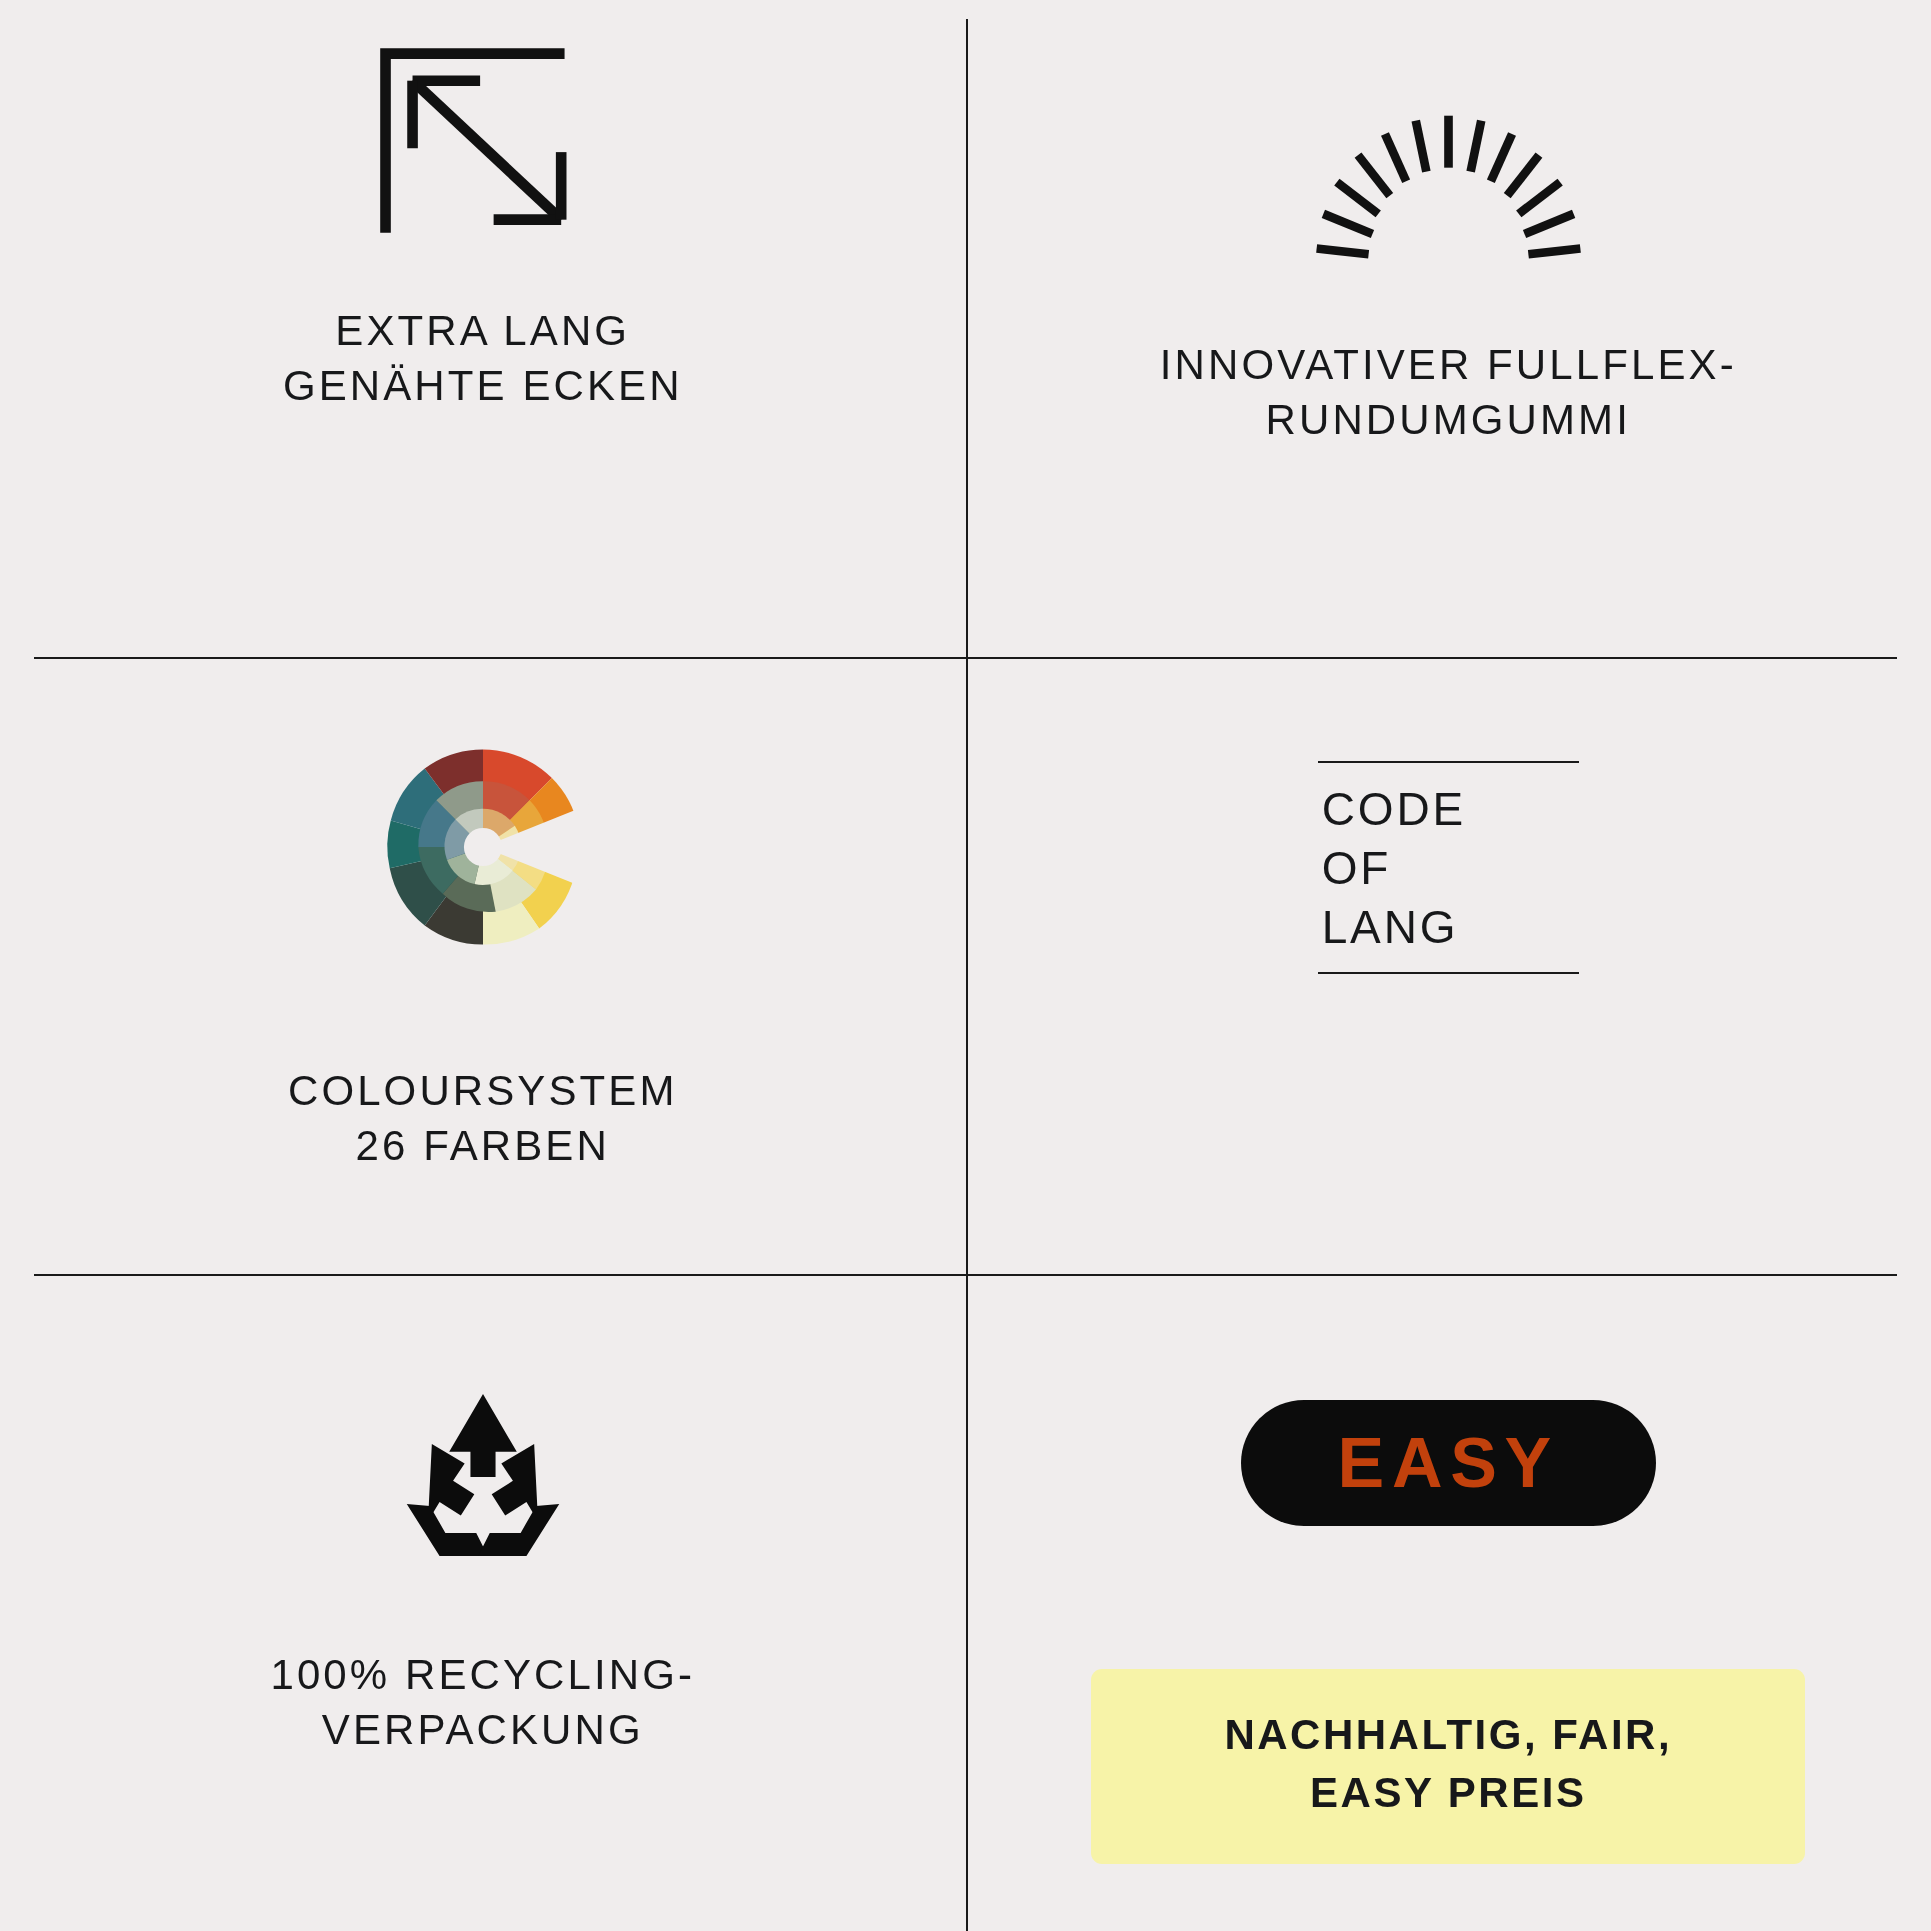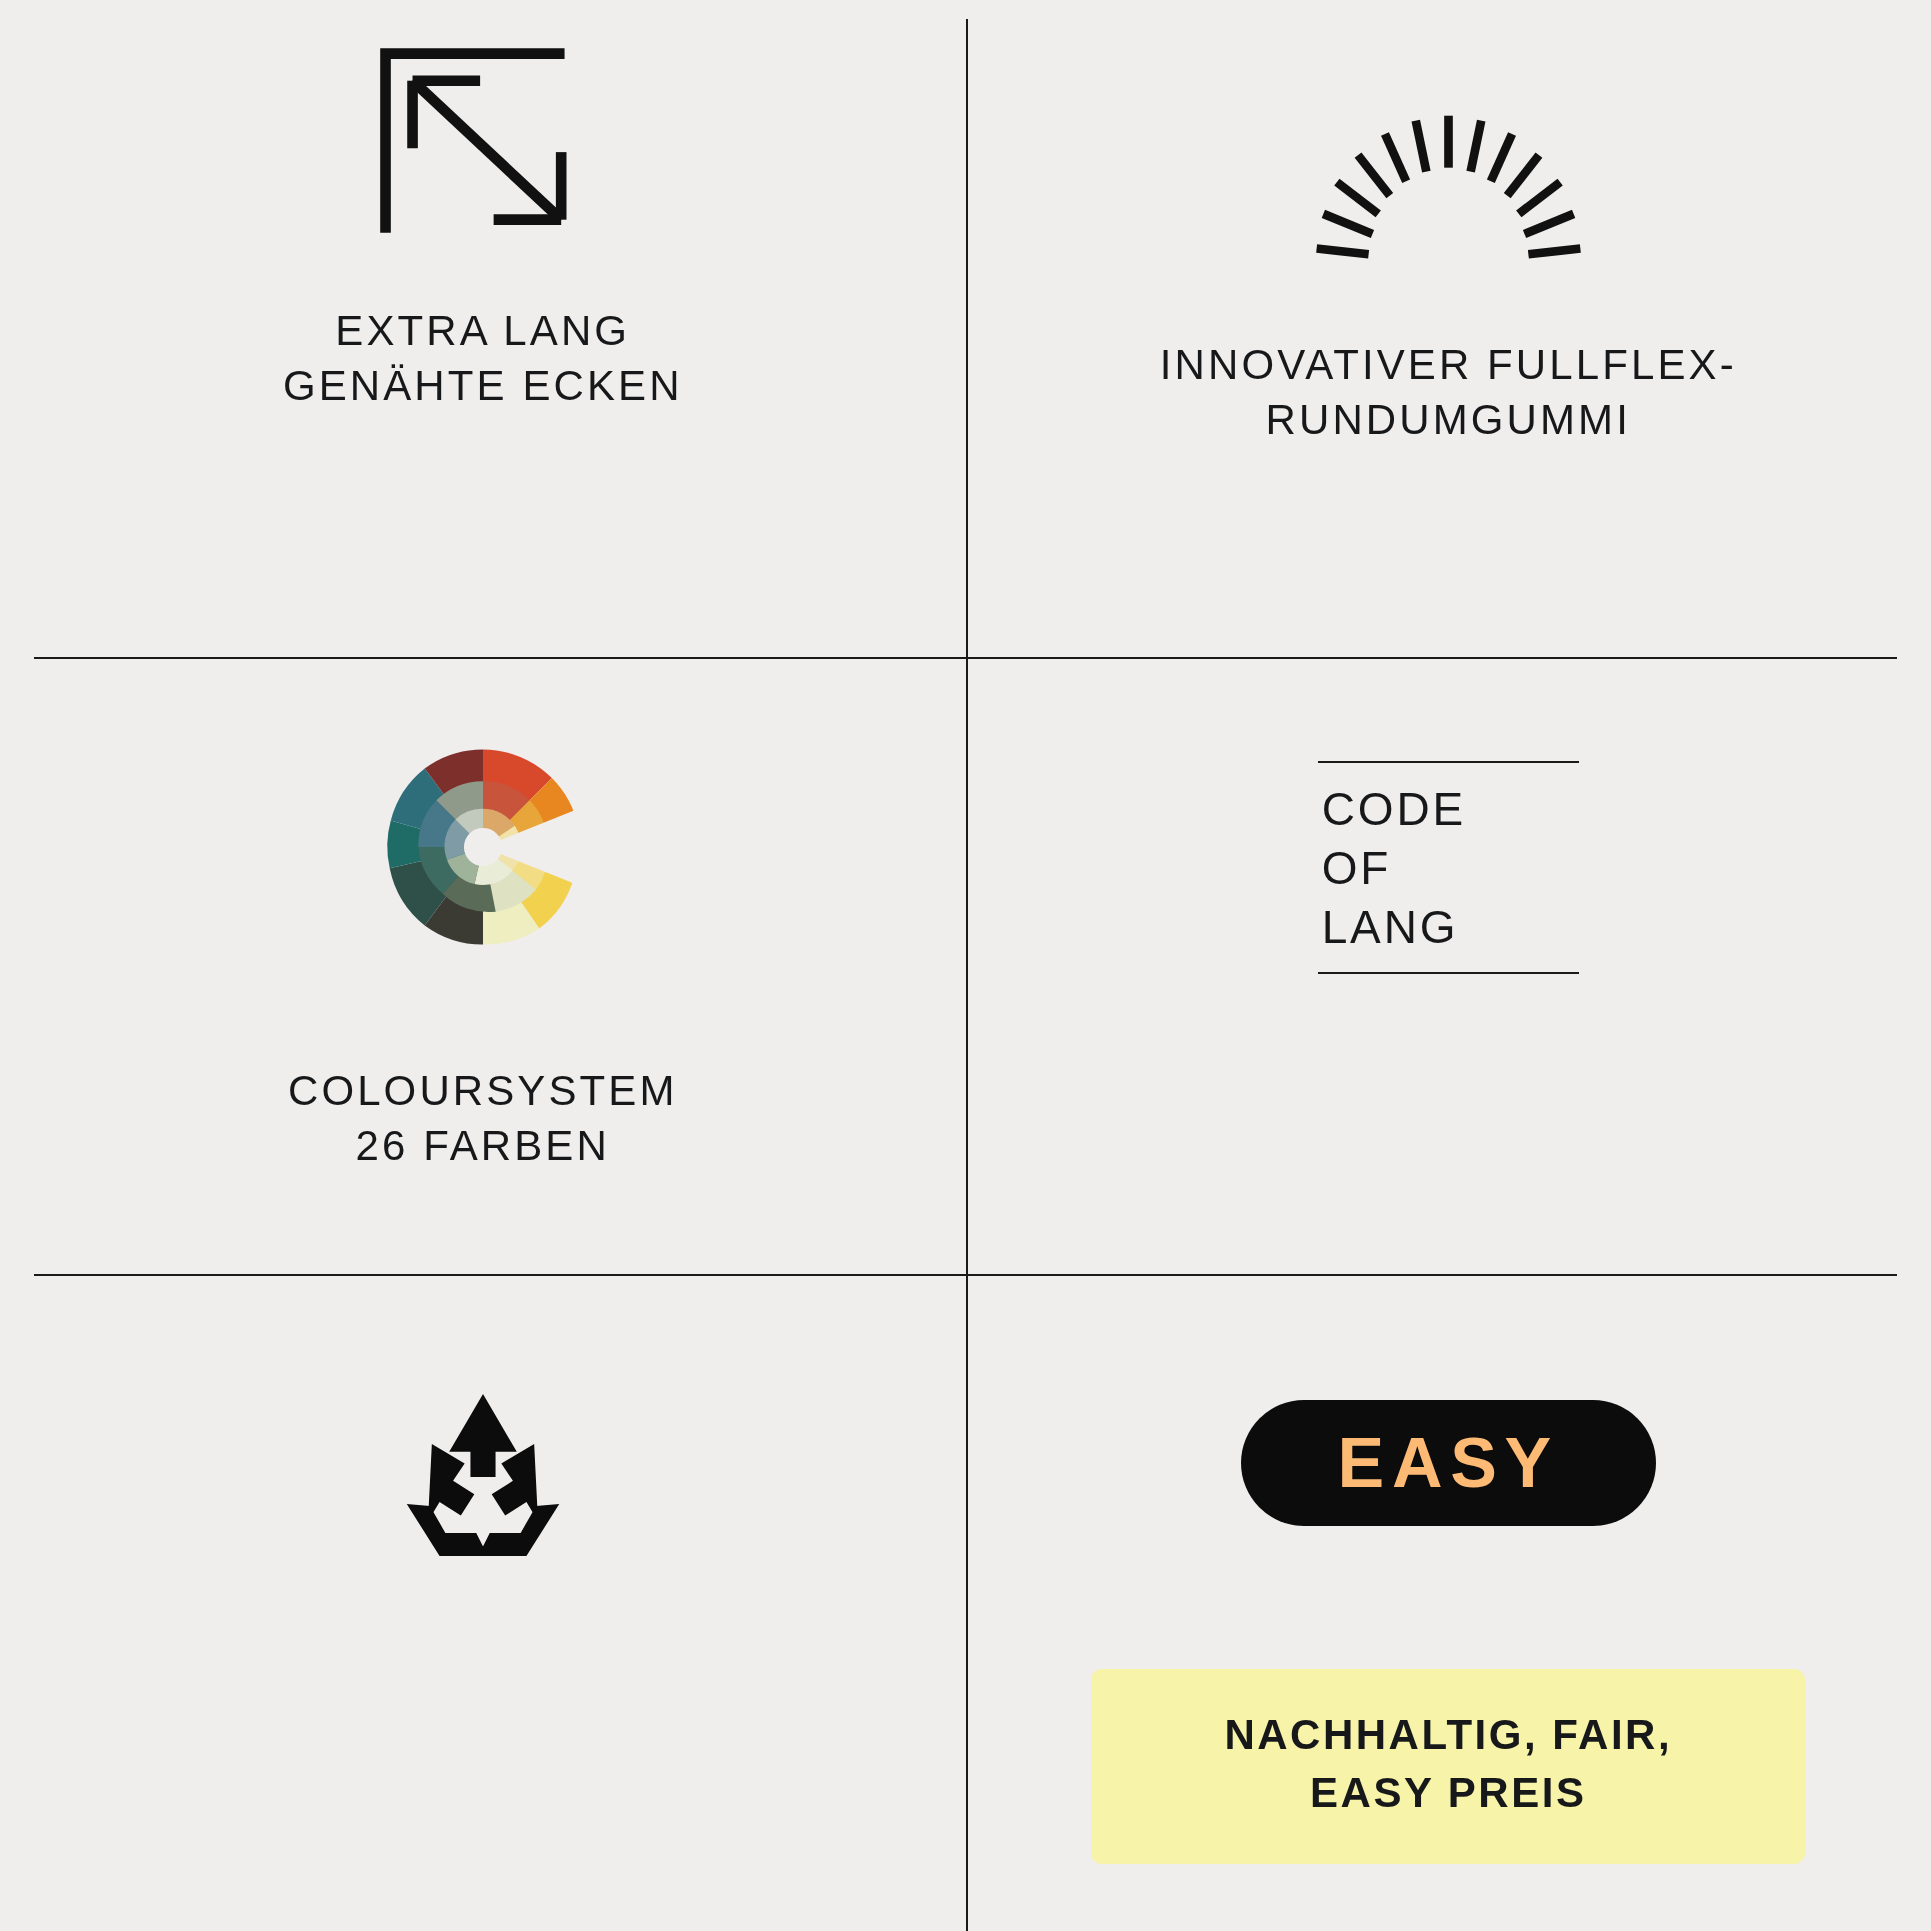--- a/index.html
+++ b/index.html
@@ -95,21 +95,21 @@
   .easy-pill {
     width: 415px;
     height: 126px;
     border-radius: 63px;
     background: #0c0c0c;
     display: flex;
     align-items: center;
     justify-content: center;
   }
   .easy-pill span {
-    color: #fdba74;
+    color: #c2410c;
     font-size: 70px;
     font-weight: bold;
     letter-spacing: 7.7px;
     font-family: "Liberation Sans", sans-serif;
   }
   .yellow-box {
     margin-top: 143px;
     width: 714px;
     background: #f7f3a8;
     border-radius: 11px;
@@ -265,20 +265,22 @@
           <path d="M62 58 L96 78 L84 96 L106 110 L92 132 L70 118 L58 138 Z"></path>
 
           <path d="M168 58 L134 78 L146 96 L124 110 L138 132 L160 118 L172 138 Z"></path>
 
           <path d="M36 120 L70 174 L120 174 L108 150 L76 150 L60 122 Z"></path>
 
           <path d="M194 120 L160 174 L110 174 L122 150 L154 150 L170 122 Z"></path>
         </g>
       </svg>
     </div>
+    <div class="caption">100% RECYCLING-
+VERPACKUNG</div>
   </div>
 
   <div class="cell c6">
     <div class="easy-pill">
       <span>EASY</span>
     </div>
     <div class="yellow-box">
       <div class="ytext">NACHHALTIG, FAIR,
 EASY PREIS</div>
     </div>

